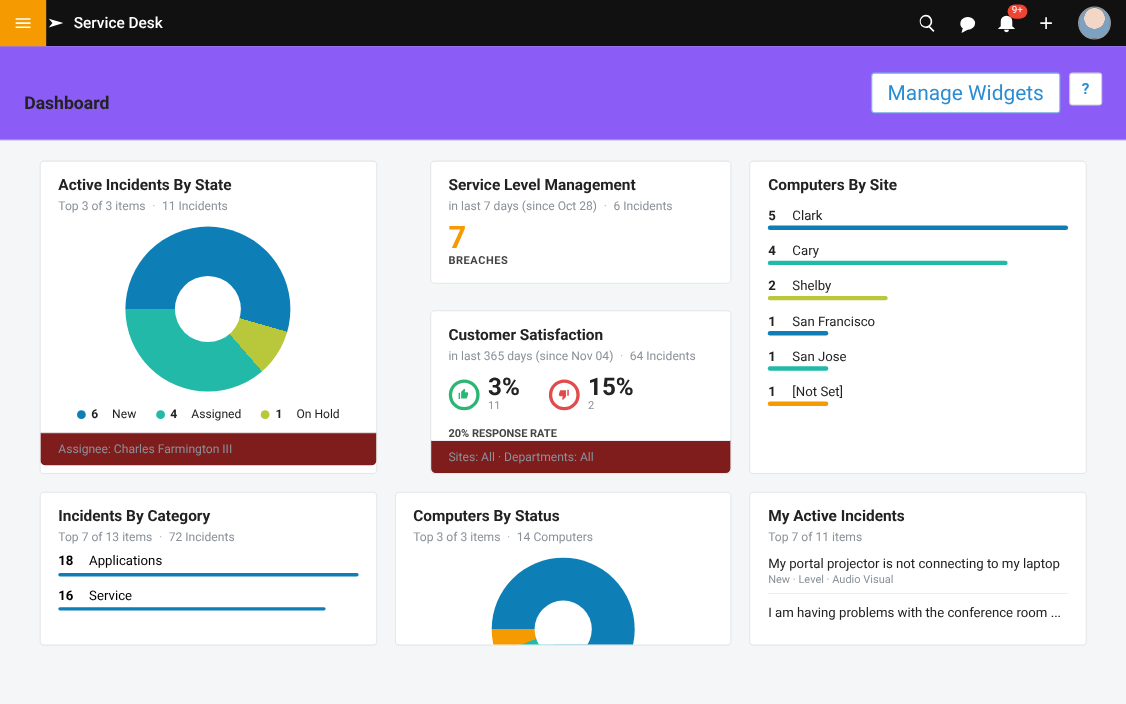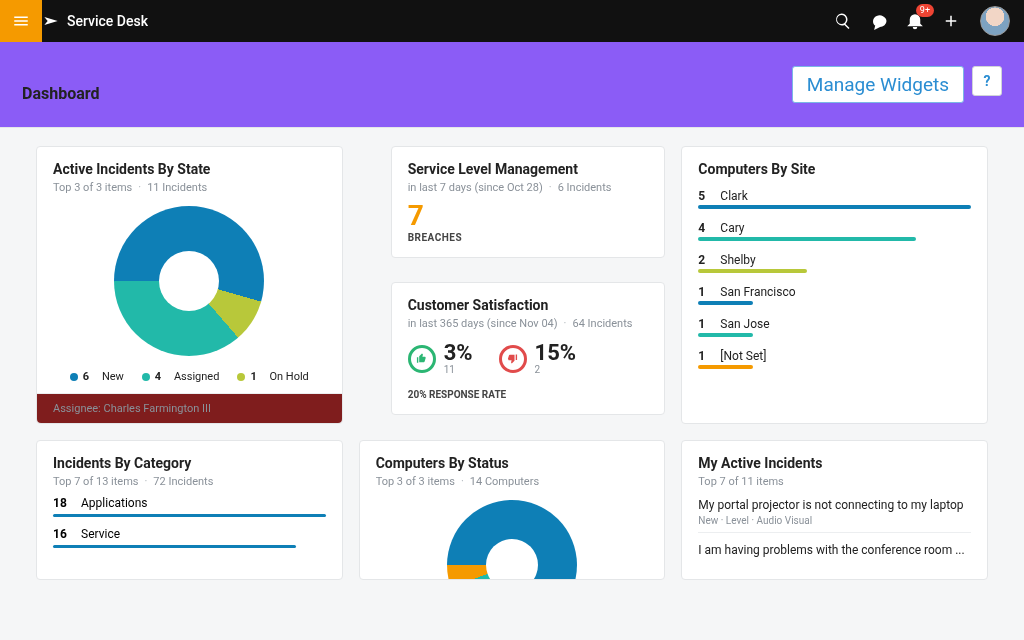--- a/index.html
+++ b/index.html
@@ -175,20 +175,21 @@
                 <path d="M22 3h-3v12h3V3zM3 14c0 1.1.9 2 2 2h5l-1 4v1c0 .4.2.8.4 1l1 1 6-6V4H6c-.8 0-1.5.5-1.8 1.2l-2 7c-.1.3-.2.5-.2.8z"></path>
               </svg>
             </div>
           <div class="csat-col">
               <span class="csat-val">15%</span>
               <span class="csat-sub">2</span>
             </div>
         </div>
       </div>
       <div class="rate">20% RESPONSE RATE</div>
+      <div class="card-foot">Sites: All   ·   Departments: All</div>
     </div>
   </div>
 
   <div class="card">
     <h3>Computers By Site</h3>
     <div id="sites-list">
         <div>
           <div class="site-row">
             <span class="site-count">5</span>
             <span class="site-name">Clark</span>

